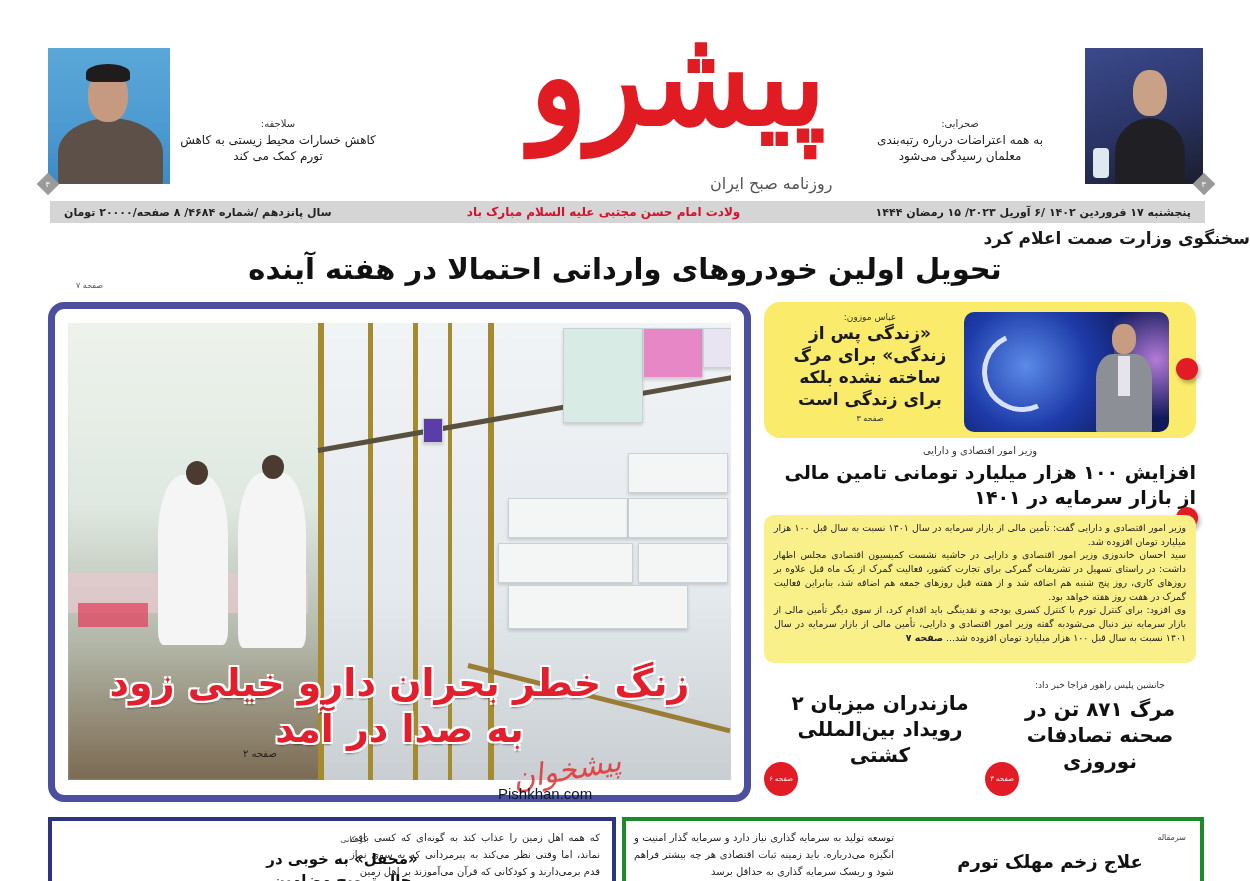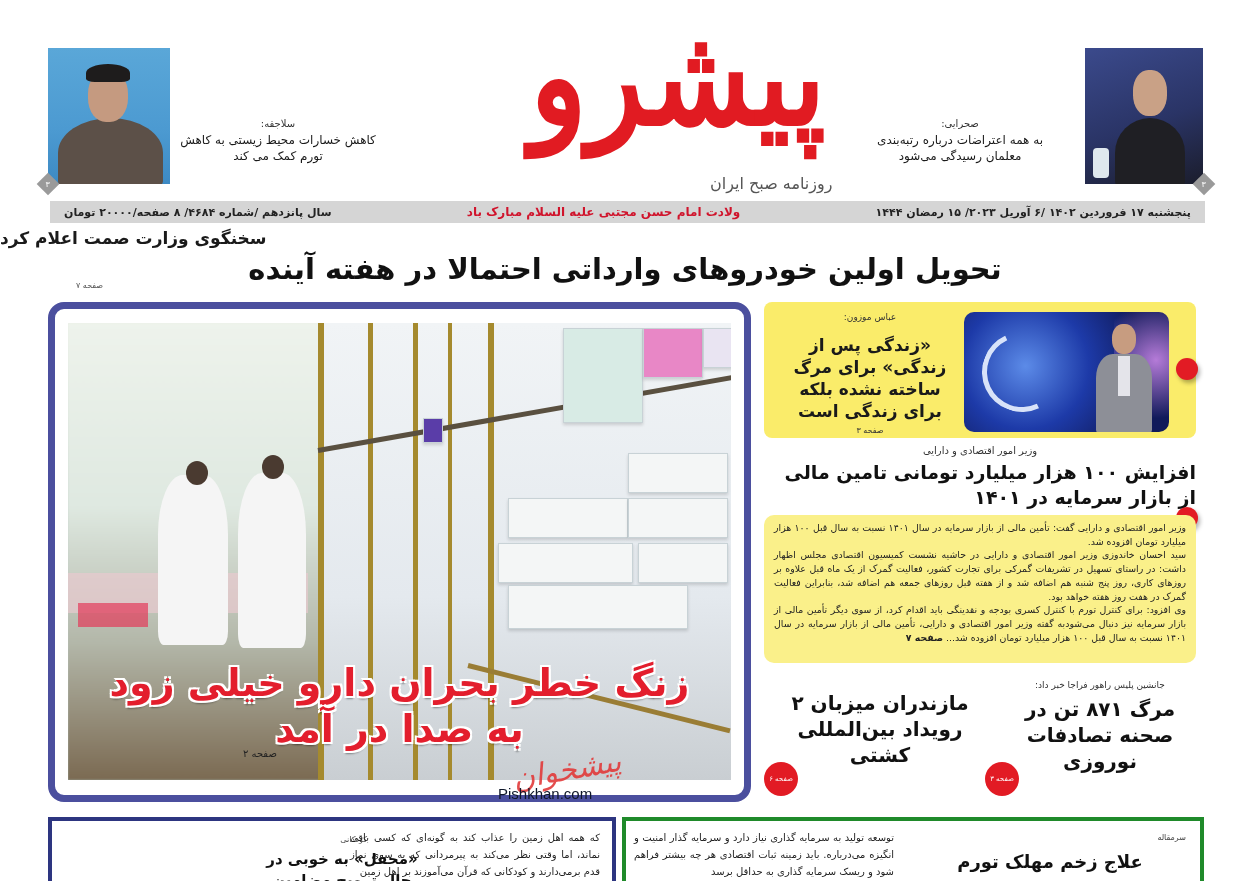--- a/index.html
+++ b/index.html
@@ -18,43 +18,43 @@
   .photo { background: linear-gradient(160deg, #3b4a8c 0%, #2a3466 55%, #1b1d2c 100%); overflow: hidden; }
   .photo .person { position: absolute; border-radius: 50% 50% 10% 10%; }
   .page-diamond { width: 16px; height: 16px; background: #9a9a9a; transform: rotate(45deg); color: #fff; font-size: 8px; display: flex; align-items: center; justify-content: center; }
   .page-diamond span { transform: rotate(-45deg); }
 
   
   .info-strip { left: 50px; top: 201px; width: 1155px; height: 22px; background: #d5d5d5; display: flex; align-items: center; justify-content: space-between; padding: 0 14px; font-size: 11px; font-weight: bold; color: #222; }
   .info-strip .occasion { color: #d0142c; font-size: 12px; }
 
   
-  .superhead { left: 0; width: 1250px; top: 228px; text-align: left; font-size: 17px; font-weight: bold; color: #1a1a1a; }
+  .superhead { left: 0; width: 1250px; top: 228px; text-align: right; font-size: 17px; font-weight: bold; color: #1a1a1a; }
   .headline { left: 0; width: 1250px; top: 252px; text-align: center; font-size: 29px; font-weight: bold; color: #111; padding-left: 0; }
   .page-ref { font-size: 8px; color: #555; }
 
   
   .feature-frame { left: 48px; top: 302px; width: 703px; height: 500px; border: 7px solid #4b4f9e; border-radius: 16px; background: #fff; }
   .feature-photo { left: 68px; top: 323px; width: 663px; height: 457px; overflow: hidden;
     background:
       linear-gradient(90deg, rgba(255,255,255,0) 0%, rgba(255,255,255,0) 100%),
       linear-gradient(180deg, #e9efe6 0%, #c9d5cf 45%, #9aa69c 100%); }
   .shelf-v { position: absolute; top: 0; width: 6px; height: 100%; background: #a58a2e; }
   .shelf-h { position: absolute; height: 5px; background: #5a5040; transform-origin: left center; }
   .box { position: absolute; background: #f4f6f6; border: 1px solid #c8d2d6; box-shadow: 0 2px 3px rgba(0,0,0,0.15); }
   .coat { position: absolute; background: #f5f5f5; border-radius: 35% 35% 8% 8%; }
   .head { position: absolute; width: 22px; height: 24px; border-radius: 50%; background: #4a3a30; }
   .feature-headline { position: absolute; left: 0; width: 663px; top: 338px; text-align: center; font-size: 38px; font-weight: bold; color: #e31e2d; line-height: 1.2; text-shadow: 2px 2px 0 #fff, -2px -2px 0 #fff, 2px -2px 0 #fff, -2px 2px 0 #fff, 0 3px 2px rgba(0,0,0,0.4); }
   .feature-pageref { position: absolute; left: 175px; top: 425px; font-size: 10px; color: #222; }
 
   
-  .yellow-card { left: 764px; top: 302px; width: 432px; height: 136px; background: #faec6a; border-radius: 8px; }
+  .yellow-card { left: 764px; top: 302px; width: 432px; height: 136px; background: #faec6a; border-radius: 16px; }
   .yc-text { position: absolute; right: 236px; top: 10px; width: 180px; text-align: center; }
   .yc-kicker { font-size: 9px; color: #333; }
-  .yc-title { font-size: 17px; font-weight: bold; line-height: 1.3; color: #1a1a1a; margin-top: 12px; }
+  .yc-title { font-size: 17px; font-weight: bold; line-height: 1.3; color: #1a1a1a; margin-top: 0; }
   .yc-pageref { font-size: 8px; color: #333; margin-top: 4px; }
   .yc-photo { position: absolute; left: 200px; top: 10px; width: 205px; height: 120px; border-radius: 10px; overflow: hidden;
     background: radial-gradient(circle at 30% 45%, #5c8be8 0%, #1d3aa8 40%, #101a5a 75%), #101a5a; }
   .yc-moon { position: absolute; left: 18px; top: 20px; width: 80px; height: 80px; border-radius: 50%; border: 5px solid #eaf2ff; border-right-color: transparent; border-top-color: transparent; transform: rotate(20deg); opacity: 0.9; }
   .yc-host { position: absolute; left: 130px; top: 12px; width: 60px; height: 110px; }
   .dot { width: 22px; height: 22px; border-radius: 50%; background: #e21b24; box-shadow: 2px 3px 4px rgba(0,0,0,0.3); }
 
   .econ-kicker { left: 764px; width: 432px; top: 445px; text-align: center; font-size: 10px; color: #333; }
   .econ-title { left: 764px; width: 432px; top: 460px; font-size: 19px; font-weight: bold; line-height: 1.3; color: #111; }
   .econ-box { left: 764px; top: 515px; width: 432px; height: 148px; background: #faf08a; border-radius: 10px; padding: 6px 10px; font-size: 9.4px; line-height: 1.46; color: #222; text-align: justify; }

